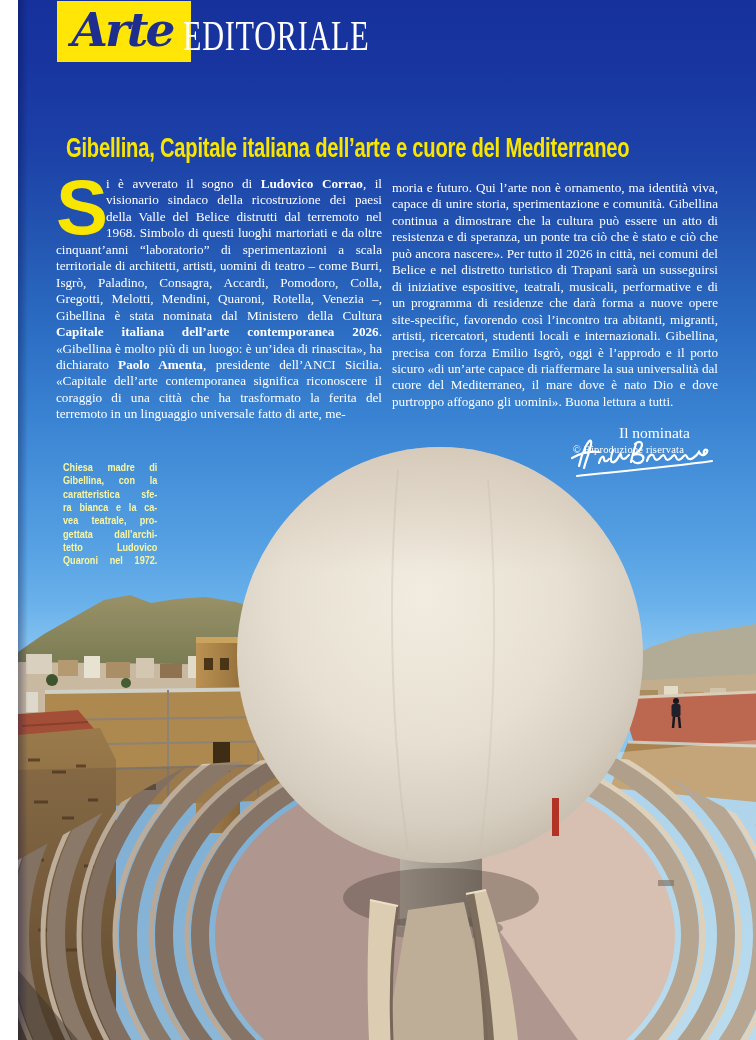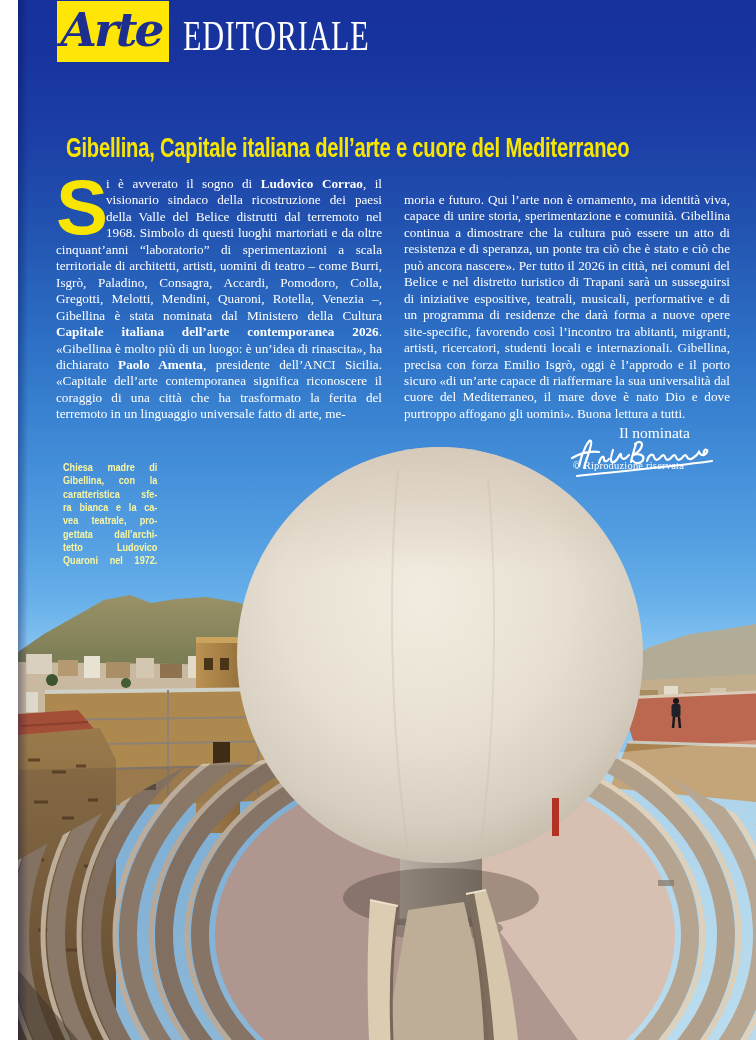--- a/index.html
+++ b/index.html
@@ -4,21 +4,21 @@
 <style>
   html,body{margin:0;padding:0;background:#fff;}
   .page{position:relative;width:756px;height:1040px;background:#ffffff;overflow:hidden;
         font-family:"Liberation Serif",serif;}
   .paper{position:absolute;left:18px;top:0;width:738px;height:1040px;
     background:linear-gradient(180deg,#16319b 0%,#18359f 6%,#1c40a7 14%,#2356b2 23%,
       #2c6ec4 32%,#3c86d4 41.5%,#4e9cdf 50%,#6ab2ec 60%,#8cc8f2 75%,#9cd2f6 100%);}
   .paper-edge{position:absolute;left:0;top:0;width:10px;height:100%;
     background:linear-gradient(90deg,rgba(5,10,60,.35),rgba(5,10,60,0));}
   
-  .logo-box{position:absolute;left:39px;top:1px;width:112px;height:61px;background:#ffe606;
+  .logo-box{position:absolute;left:39px;top:1px;width:134px;height:61px;background:#ffe606;
     display:flex;align-items:center;justify-content:center;}
   .logo-text{font-family:"DejaVu Serif",serif;font-style:italic;font-weight:bold;
     font-size:47px;line-height:1;color:#1d2e8f;letter-spacing:-3px;transform:translate(-2px,-2px);}
   .section-label{position:absolute;left:165px;top:13px;font-family:"Liberation Serif",serif;
     font-size:42px;line-height:1.1;color:#ffffff;letter-spacing:1px;
     transform:scaleX(.72);transform-origin:0 0;white-space:nowrap;}
   
   .headline{position:absolute;left:48px;top:133px;font-family:"Liberation Sans",sans-serif;
     font-weight:bold;font-size:28px;line-height:1.1;color:#f8e600;letter-spacing:-.3px;
     transform:scaleX(.72);transform-origin:0 0;white-space:nowrap;}
@@ -27,21 +27,21 @@
     font-size:13.2px;line-height:16.45px;}
   .col1{left:38px;}
   .col2{left:370px;}
   .col .b{font-weight:bold;}
   .dropcap{float:left;width:43px;height:61px;margin:2px 7px 0 0;
     font-family:"Liberation Sans",sans-serif;font-weight:800;font-size:78px;line-height:58px;
     color:#f8e600;}
   .byline{position:absolute;left:370px;top:424px;width:326px;box-sizing:border-box;
     padding-right:24px;text-align:right;font-size:15.5px;color:#fff;}
   .signature{position:absolute;left:551px;top:432px;}
-  .copyright{position:absolute;left:370px;top:460px;width:322px;box-sizing:border-box;
+  .copyright{position:absolute;left:370px;top:444px;width:322px;box-sizing:border-box;
     padding-right:26px;text-align:right;font-size:10.5px;letter-spacing:.2px;color:#fff;}
   
   .caption{position:absolute;left:45px;top:461px;width:118px;
     font-family:"Liberation Sans",sans-serif;font-weight:bold;font-size:11.4px;
     line-height:13.35px;color:#f9f5a0;transform:scaleX(.8);transform-origin:0 0;}
   .caption div{text-align:justify;text-align-last:justify;}
   
   .photo{position:absolute;left:0;top:430px;width:738px;height:610px;display:block;}
 </style>
 </head>
@@ -231,21 +231,21 @@
         <rect x="653.5" y="274" width="9" height="13" rx="2" fill="#20202a"></rect>
         <path d="M656 287 L655 298 M661 287 L662 298" stroke="#17171c" stroke-width="2.5" fill="none"></path>
       </g>
 
       <polygon points="0,540 60,610 0,610" fill="#3c3128" opacity=".5"></polygon>
     </svg>
 
     <p class="col col1" style="margin:0;">
       <span class="dropcap">S</span><span><span>i è avverato il sogno di </span><span class="b">Ludovico Corrao</span><span>, il visionario sindaco della ricostruzione dei paesi della Valle del Belice distrutti dal terremoto nel 1968. Simbolo di questi luoghi martoriati e da oltre cinquant’anni “laboratorio” di sperimentazioni a scala territoriale di architetti, artisti, uomini di teatro – come Burri, Isgrò, Paladino, Consagra, Accardi, Pomodoro, Colla, Gregotti, Melotti, Mendini, Quaroni, Rotella, Venezia –, Gibellina è stata nominata dal Ministero della Cultura </span><span class="b">Capitale italiana dell’arte contemporanea 2026</span><span>. «Gibellina è molto più di un luogo: è un’idea di rinascita», ha dichiarato </span><span class="b">Paolo Amenta</span><span>, presidente dell’ANCI Sicilia. «Capitale dell’arte contemporanea significa riconoscere il coraggio di una città che ha trasformato la ferita del terremoto in un linguaggio universale fatto di arte, me-</span></span>
     </p>
-    <p class="col col2" style="margin:16px;">
+    <p class="col col2" style="margin:4px;">
       <span><span>moria e futuro. Qui l’arte non è ornamento, ma identità viva, capace di unire storia, sperimentazione e comunità. Gibellina continua a dimostrare che la cultura può essere un atto di resistenza e di speranza, un ponte tra ciò che è stato e ciò che può ancora nascere». Per tutto il 2026 in città, nei comuni del Belice e nel distretto turistico di Trapani sarà un susseguirsi di iniziative espositive, teatrali, musicali, performative e di un programma di residenze che darà forma a nuove opere site-specific, favorendo così l’incontro tra abitanti, migranti, artisti, ricercatori, studenti locali e internazionali. Gibellina, precisa con forza Emilio Isgrò, oggi è l’approdo e il porto sicuro «di un’arte capace di riaffermare la sua universalità dal cuore del Mediterraneo, il mare dove è nato Dio e dove purtroppo affogano gli uomini». Buona lettura a tutti.</span></span>
     </p>
 
     <div class="byline">Il nominata</div>
 
     <svg class="signature" width="148" height="52" viewBox="0 0 148 52">
       <g fill="none" stroke="#ffffff" stroke-width="2.2" stroke-linecap="round">
         <path d="M10 34 C13 20 20 6 22 9 C24 12 18 24 15 36 M3 26 C12 21 22 19 30 20"></path>
         <path d="M30 31 C32 24 35 23 35 27 C35 30 38 30 40 27 M44 18 C42 24 41 29 43 30 C45 31 48 28 50 24 C51 22 52 21 52 23 C52 26 54 28 57 26 L60 23"></path>
         <path d="M66 12 C70 8 75 10 72 16 C70 20 66 22 64 23 C70 21 76 23 74 28 C72 32 66 32 64 29 M67 12 C65 18 63 25 62 30"></path>

